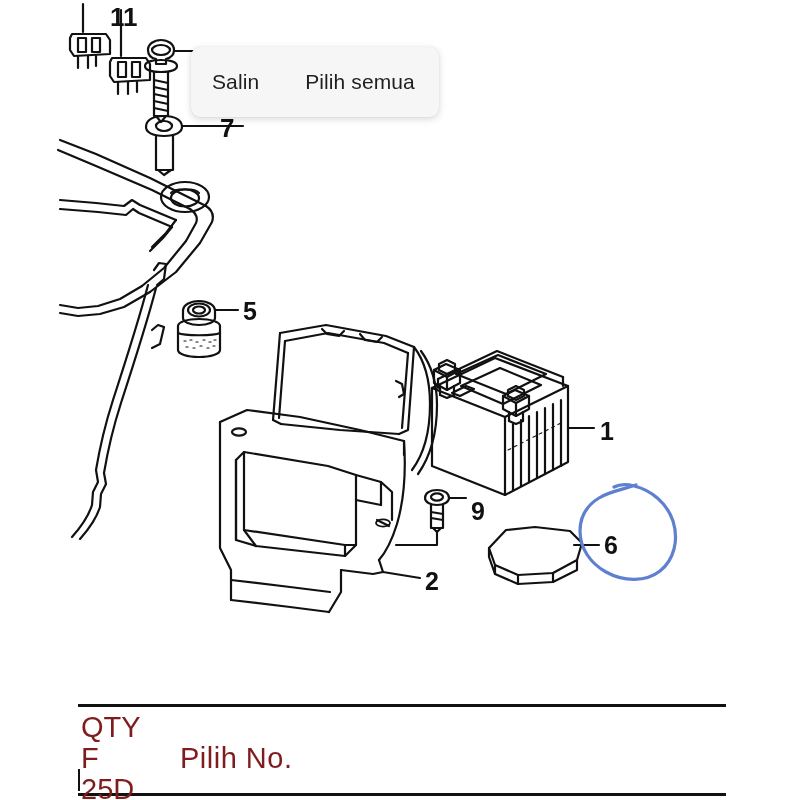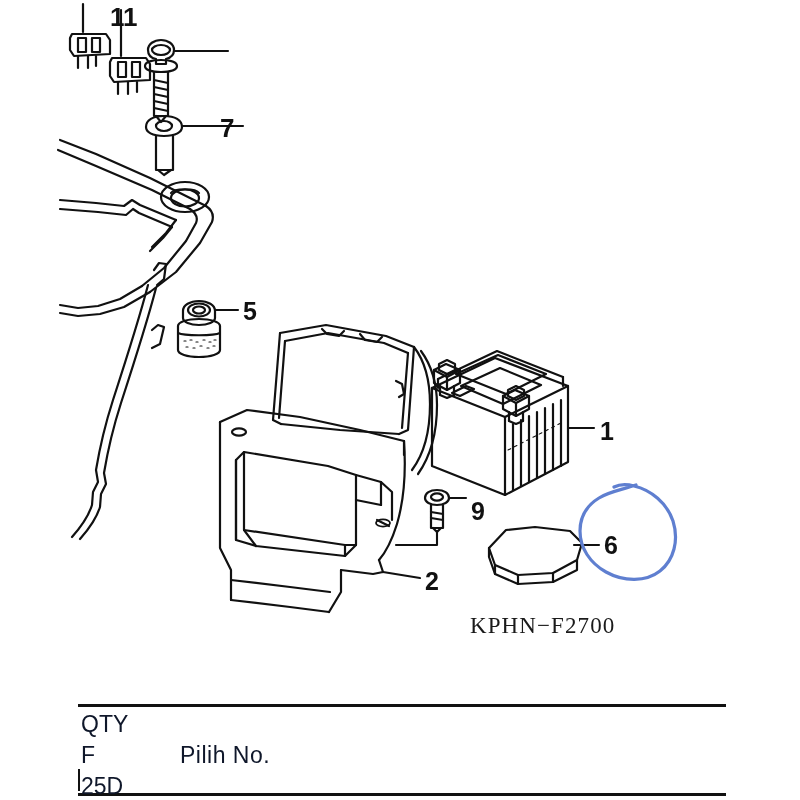--- a/index.html
+++ b/index.html
@@ -82,22 +82,22 @@
     height: 0;
     border-top: 3px solid #111111;
   }
   #bottom-table .tbl-body {
     position: relative;
     height: 86px;
   }
   #bottom-table .cell {
     position: absolute;
     font-family: "Liberation Sans", sans-serif;
-    font-size: 23px;
-    color: #0f172a;
+    font-size: 29px;
+    color: #7f1d1d;
     white-space: nowrap;
   }
   #bottom-table .c-qty   { left: 3px;  top: 4px; }
   #bottom-table .c-f     { left: 3px;  top: 35px; }
   #bottom-table .c-serial{ left: 102px;top: 35px; letter-spacing: 0.5px;}
   #bottom-table .c-25d   { left: 3px;  top: 66px; }
   #bottom-table .tick {
     position: absolute;
     left: 0px;
     top: 62px;
@@ -357,28 +357,31 @@
   </svg>
 
   <div class="callout" id="callout-11">11</div>
   <div class="callout" id="callout-7">7</div>
   <div class="callout" id="callout-5">5</div>
   <div class="callout" id="callout-1">1</div>
   <div class="callout" id="callout-9">9</div>
   <div class="callout" id="callout-2">2</div>
   <div class="callout" id="callout-6">6</div>
 
-  <div id="part-number">KPHN−F2700</div>
 
   <div id="bottom-table">
     <div class="rule-top"></div>
     <div class="tbl-body">
       <div class="tick"></div>
       <div class="cell c-qty">QTY</div>
       <div class="cell c-f">F</div>
       <div class="cell c-serial">Pilih  No.</div>
       <div class="cell c-25d">25D</div>
     </div>
     <div class="rule-bottom"></div>
   </div>
 
+  <div id="context-menu">
+    <div class="menu-item first">Salin</div>
+    <div class="menu-item second">Pilih semua</div>
+  </div>
 
 </div>
 
 </body></html>

